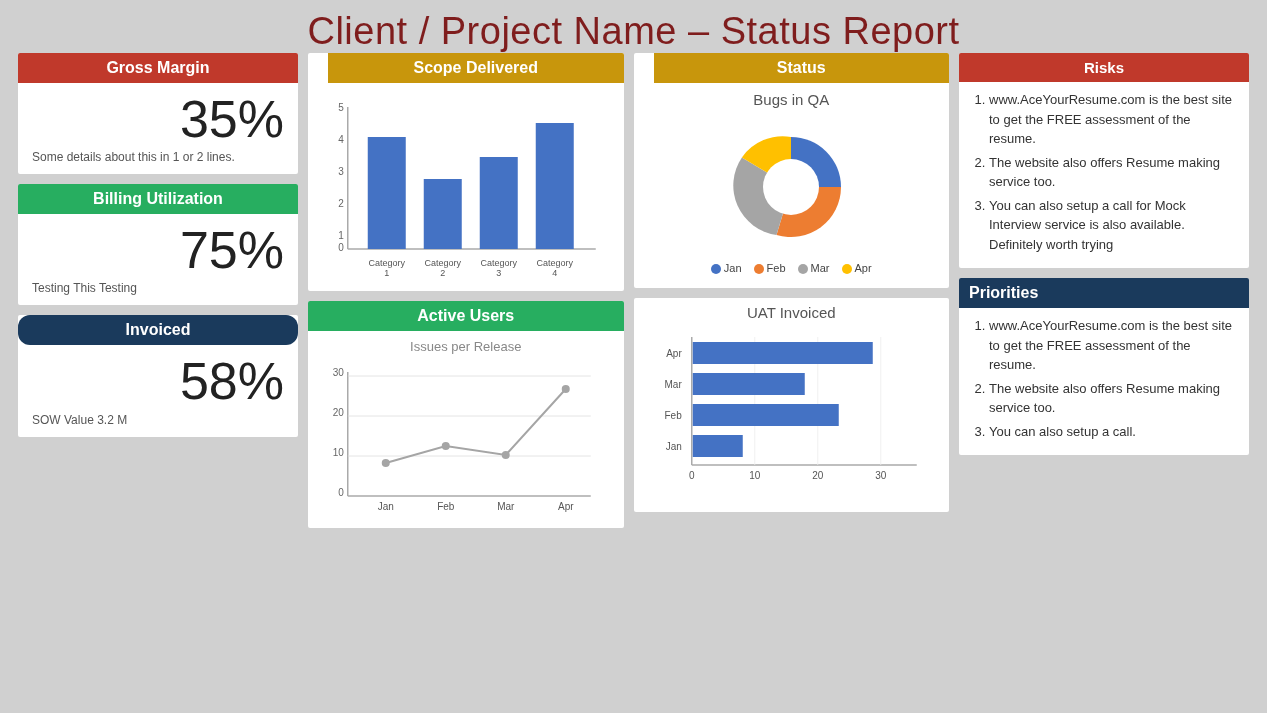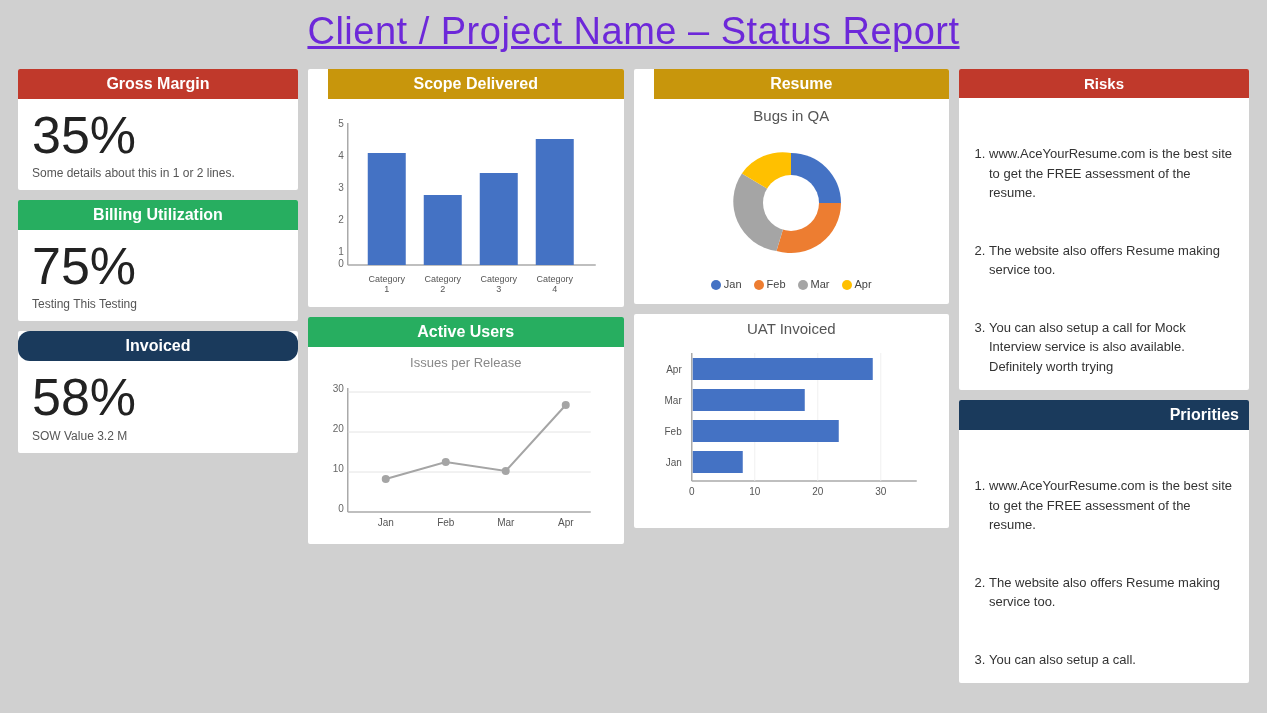--- a/index.html
+++ b/index.html
@@ -13,24 +13,23 @@
     .page {
       width: 1267px;
       height: 713px;
       background: #d0d0d0;
       padding: 10px 18px;
     }
     .main-title {
       text-align: center;
       font-size: 38px;
       font-weight: 400;
-      color: #6d28d9;
-      margin-bottom: 16px;
+      color: #7f1d1d;
+      margin-bottom: 0;
       letter-spacing: 0.5px;
-      text-decoration: underline;
     }
     .dashboard-grid {
       display: grid;
       grid-template-columns: 280px 1fr 1fr 290px;
       grid-template-rows: auto;
       gap: 10px;
     }
     
     .left-col {
       display: flex;
@@ -53,20 +52,21 @@
     .kpi-header.green { background: #27ae60; }
     .kpi-header.navy { background: #1a3a5c; border-radius: 12px; }
     .kpi-body {
       padding: 8px 14px 10px;
     }
     .kpi-percent {
       font-size: 52px;
       font-weight: 300;
       color: #222;
       line-height: 1.1;
+      text-align: right;
     }
     .kpi-detail {
       font-size: 12px;
       color: #555;
       margin-top: 2px;
     }
 
     
     .mid-col {
       display: flex;
@@ -153,37 +153,36 @@
       background: #c0392b;
       color: #fff;
       text-align: center;
       font-size: 15px;
       font-weight: 600;
       padding: 6px 10px;
     }
     .priority-header {
       background: #1a3a5c;
       color: #fff;
-      text-align: right;
+      text-align: left;
       font-size: 16px;
       font-weight: 600;
       padding: 6px 10px;
     }
     .risk-body, .priority-body {
       padding: 8px 12px 10px;
     }
     .risk-body ol, .priority-body ol {
       padding-left: 18px;
       font-size: 13px;
       color: #333;
       line-height: 1.5;
     }
     .risk-body ol li, .priority-body ol li {
       margin-bottom: 4px;
-      margin-top: 38px;
     }
 
     
     svg text { font-family: 'Segoe UI', Arial, sans-serif; }
   </style>
 </head>
 <body>
 
 <div class="page">
   <h1 class="main-title">Client / Project Name – Status Report</h1>
@@ -282,21 +281,21 @@
             <text x="180" y="152" font-size="10" fill="#555" text-anchor="middle">Mar</text>
             <text x="240" y="152" font-size="10" fill="#555" text-anchor="middle">Apr</text>
           </svg>
         </div>
       </div>
     </div>
 
     <div class="mid-col">
 
       <div class="chart-card">
-        <div class="chart-header gold">Resume</div>
+        <div class="chart-header gold">Status</div>
         <div class="chart-body">
           <div class="chart-title">Bugs in QA</div>
           <div class="donut-wrap">
             <svg width="160" height="130" viewBox="0 0 160 130">
 
               <path d="M80,65 L80,15 A50,50 0 0,1 130,65 Z" fill="#4472c4"></path>
 
               <path d="M80,65 L130,65 A50,50 0 0,1 65.45,112.94 Z" fill="#ed7d31"></path>
 
               <path d="M80,65 L65.45,112.94 A50,50 0 0,1 30.9,35.38 Z" fill="#a5a5a5"></path>

